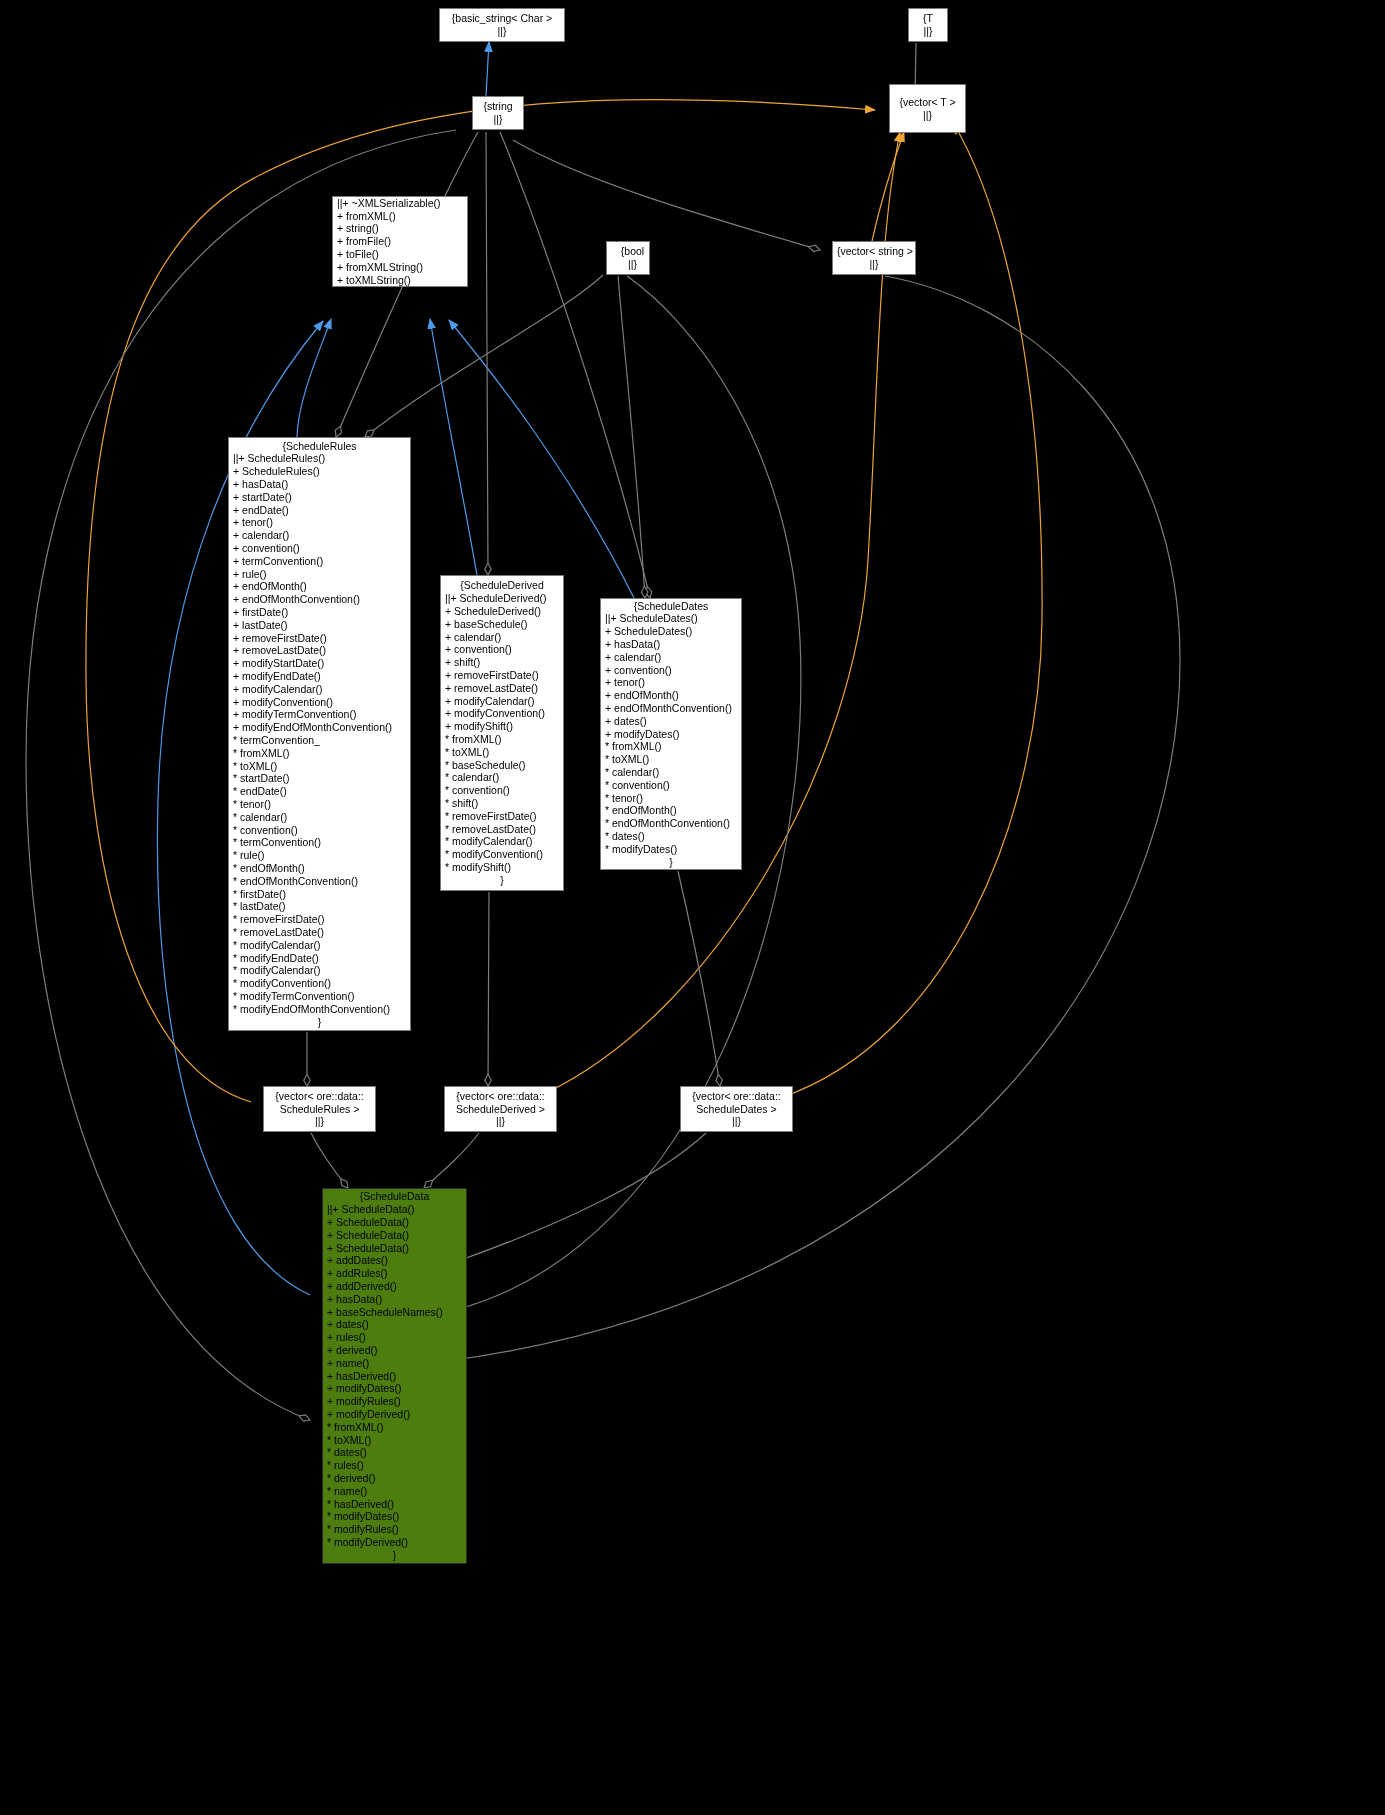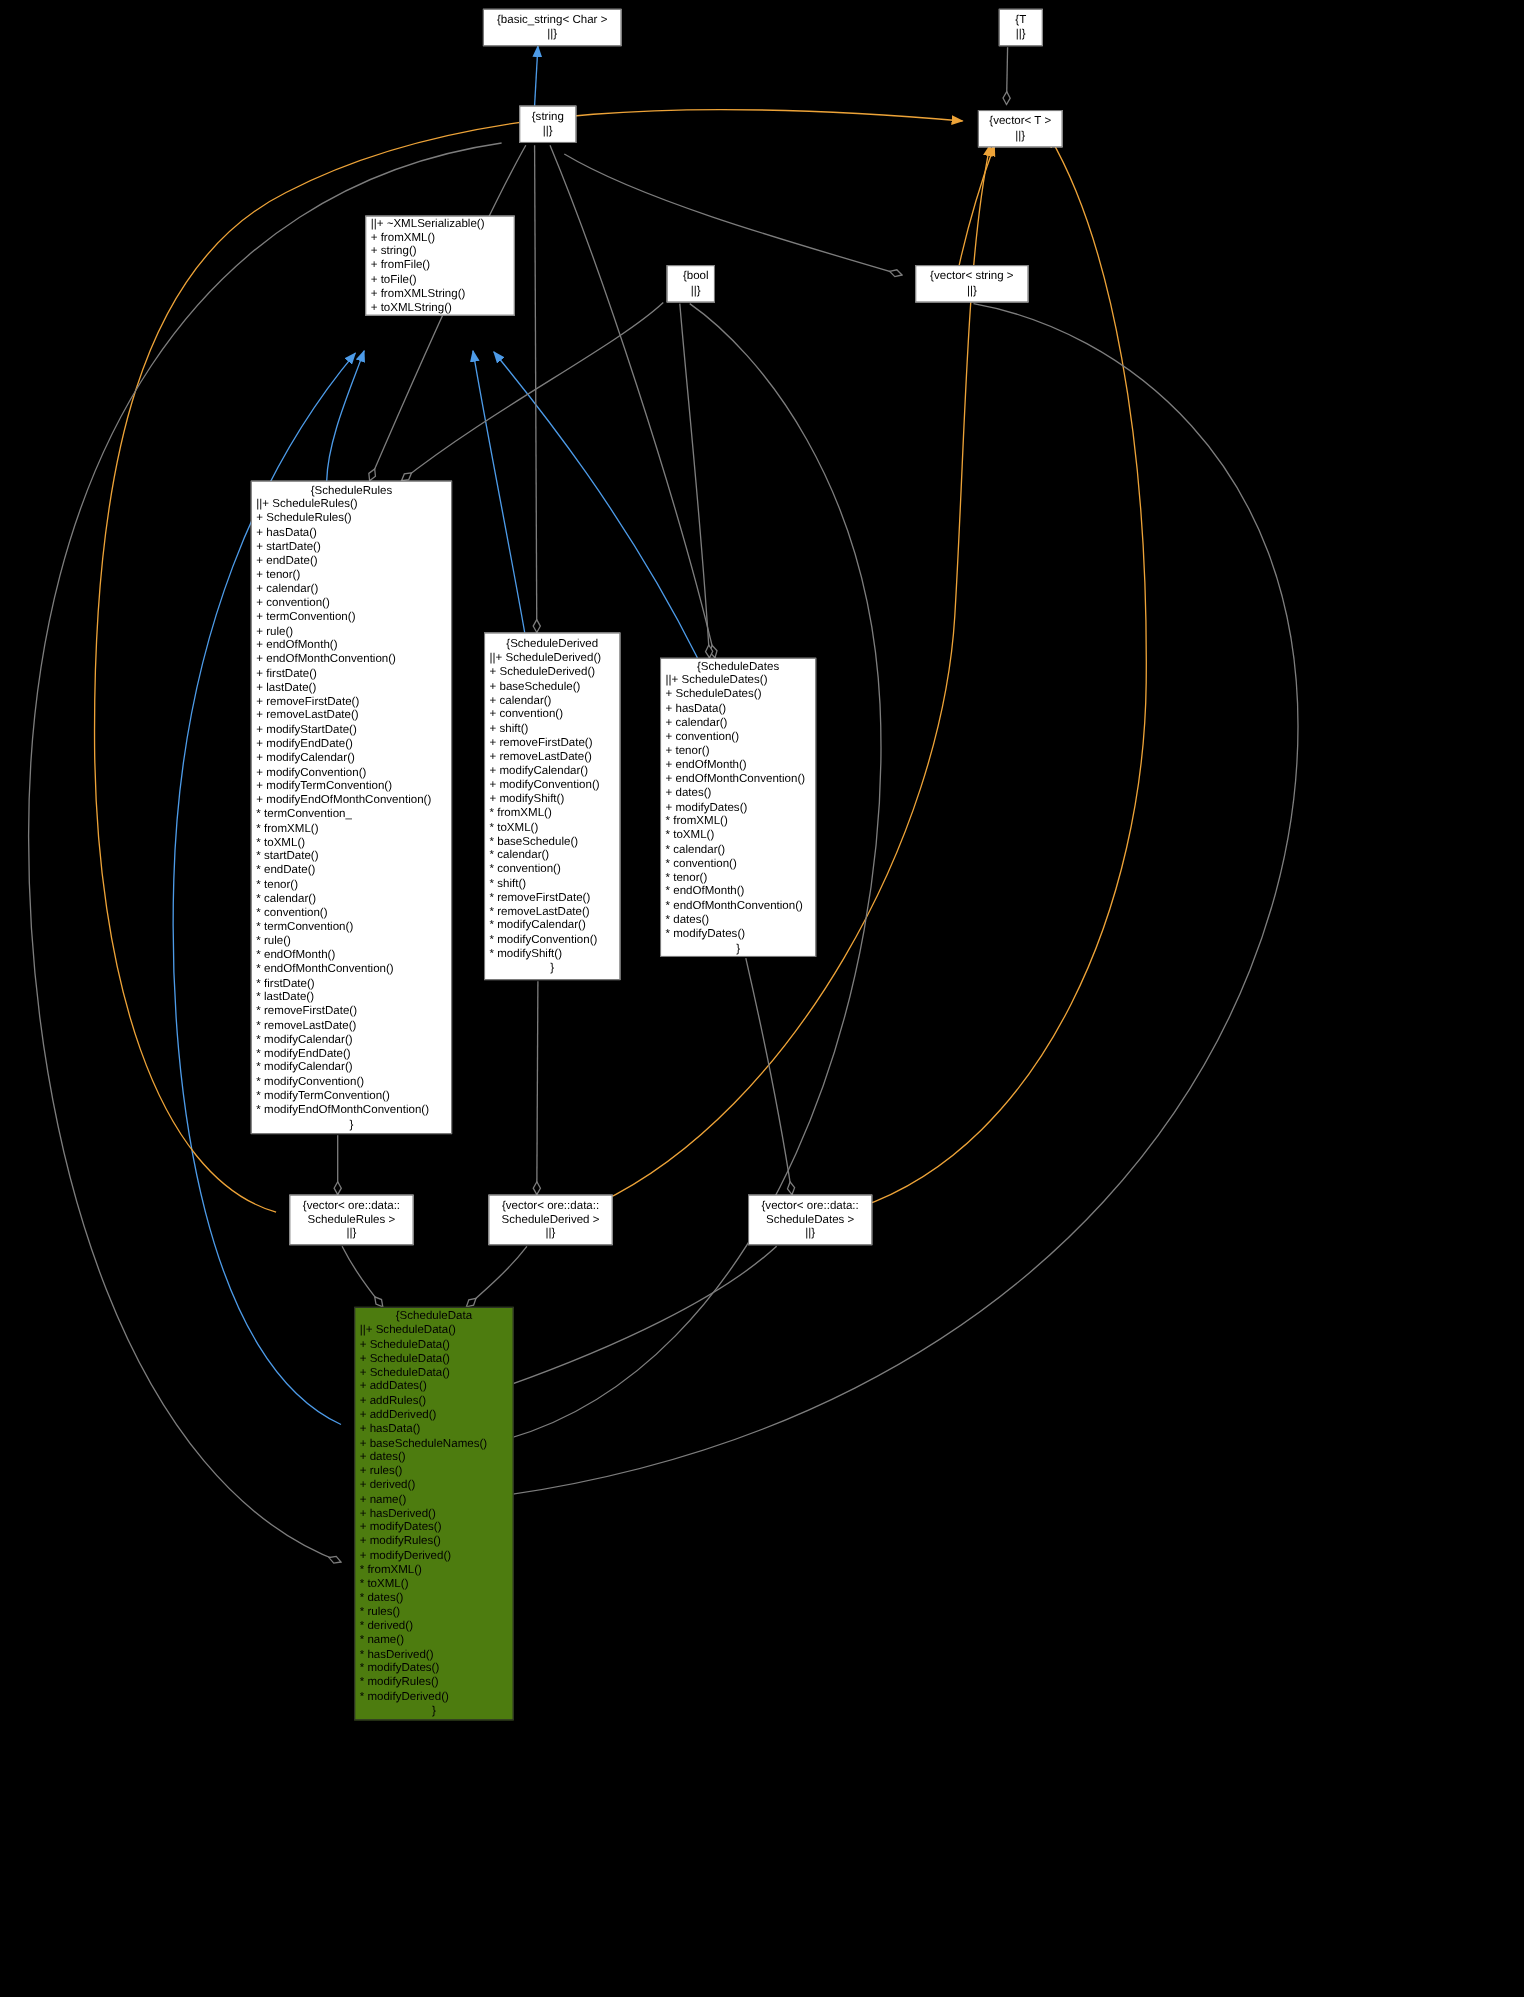--- a/index.html
+++ b/index.html
@@ -64,40 +64,40 @@
         <div class="line center">||}</div>
       </div>
       <div class="node" style="left: 896px; top: 8px; width: 40px; height: 34px;">
         <div class="line center">{T</div>
         <div class="line center">||}</div>
       </div>
       <div class="node" style="left: 460px; top: 96px; width: 52px; height: 34px;">
         <div class="line center">{string</div>
         <div class="line center">||}</div>
       </div>
-      <div class="node" style="left: 877px; top: 100px; width: 77px; height: 34px;">
+      <div class="node" style="left: 877px; top: 84px; width: 77px; height: 49px;">
         <div class="line center">{vector&lt; T &gt;</div>
         <div class="line center">||}</div>
       </div>
       <div class="node" style="left: 320px; top: 196px; width: 136px; height: 91px;">
         <div class="line center">{XMLSerializable</div>
         <div class="line">||+ ~XMLSerializable()</div>
         <div class="line">+ fromXML()</div>
         <div class="line">+ string()</div>
         <div class="line">+ fromFile()</div>
         <div class="line">+ toFile()</div>
         <div class="line">+ fromXMLString()</div>
         <div class="line">+ toXMLString()</div>
         <div class="line center">}</div>
       </div>
       <div class="node" style="left: 594px; top: 241px; width: 44px; height: 34px; padding-left: 13px;">
         <div class="line center">{bool</div>
         <div class="line center">||}</div>
       </div>
-      <div class="node" style="left: 820px; top: 241px; width: 103px; height: 34px;">
+      <div class="node" style="left: 820px; top: 241px; width: 84px; height: 34px;">
         <div class="line center">{vector&lt; string &gt;</div>
         <div class="line center">||}</div>
       </div>
       <div class="node" style="left: 216px; top: 437px; width: 183px; height: 594px;">
         <div class="line center">{ScheduleRules</div>
         <div class="line">||+ ScheduleRules()</div>
         <div class="line">+ ScheduleRules()</div>
         <div class="line">+ hasData()</div>
         <div class="line">+ startDate()</div>
         <div class="line">+ endDate()</div>

